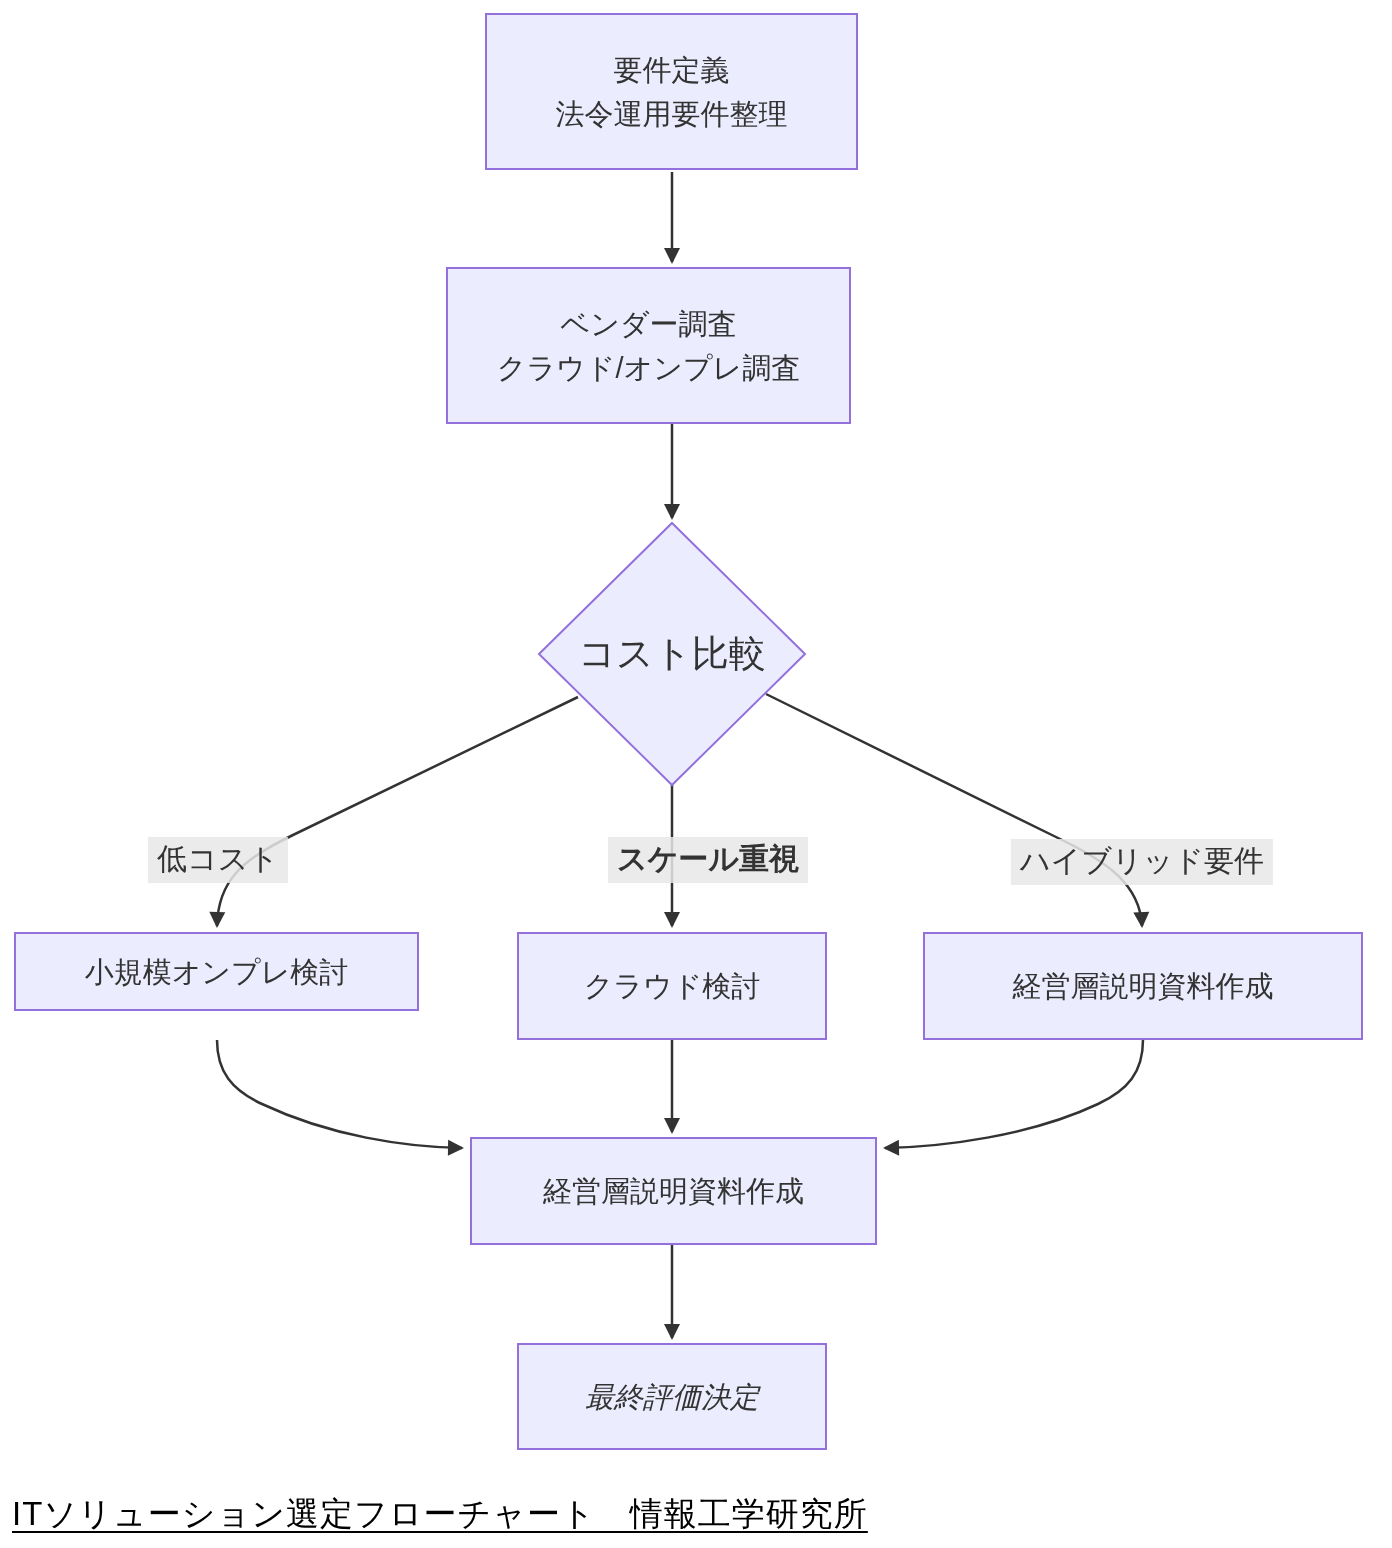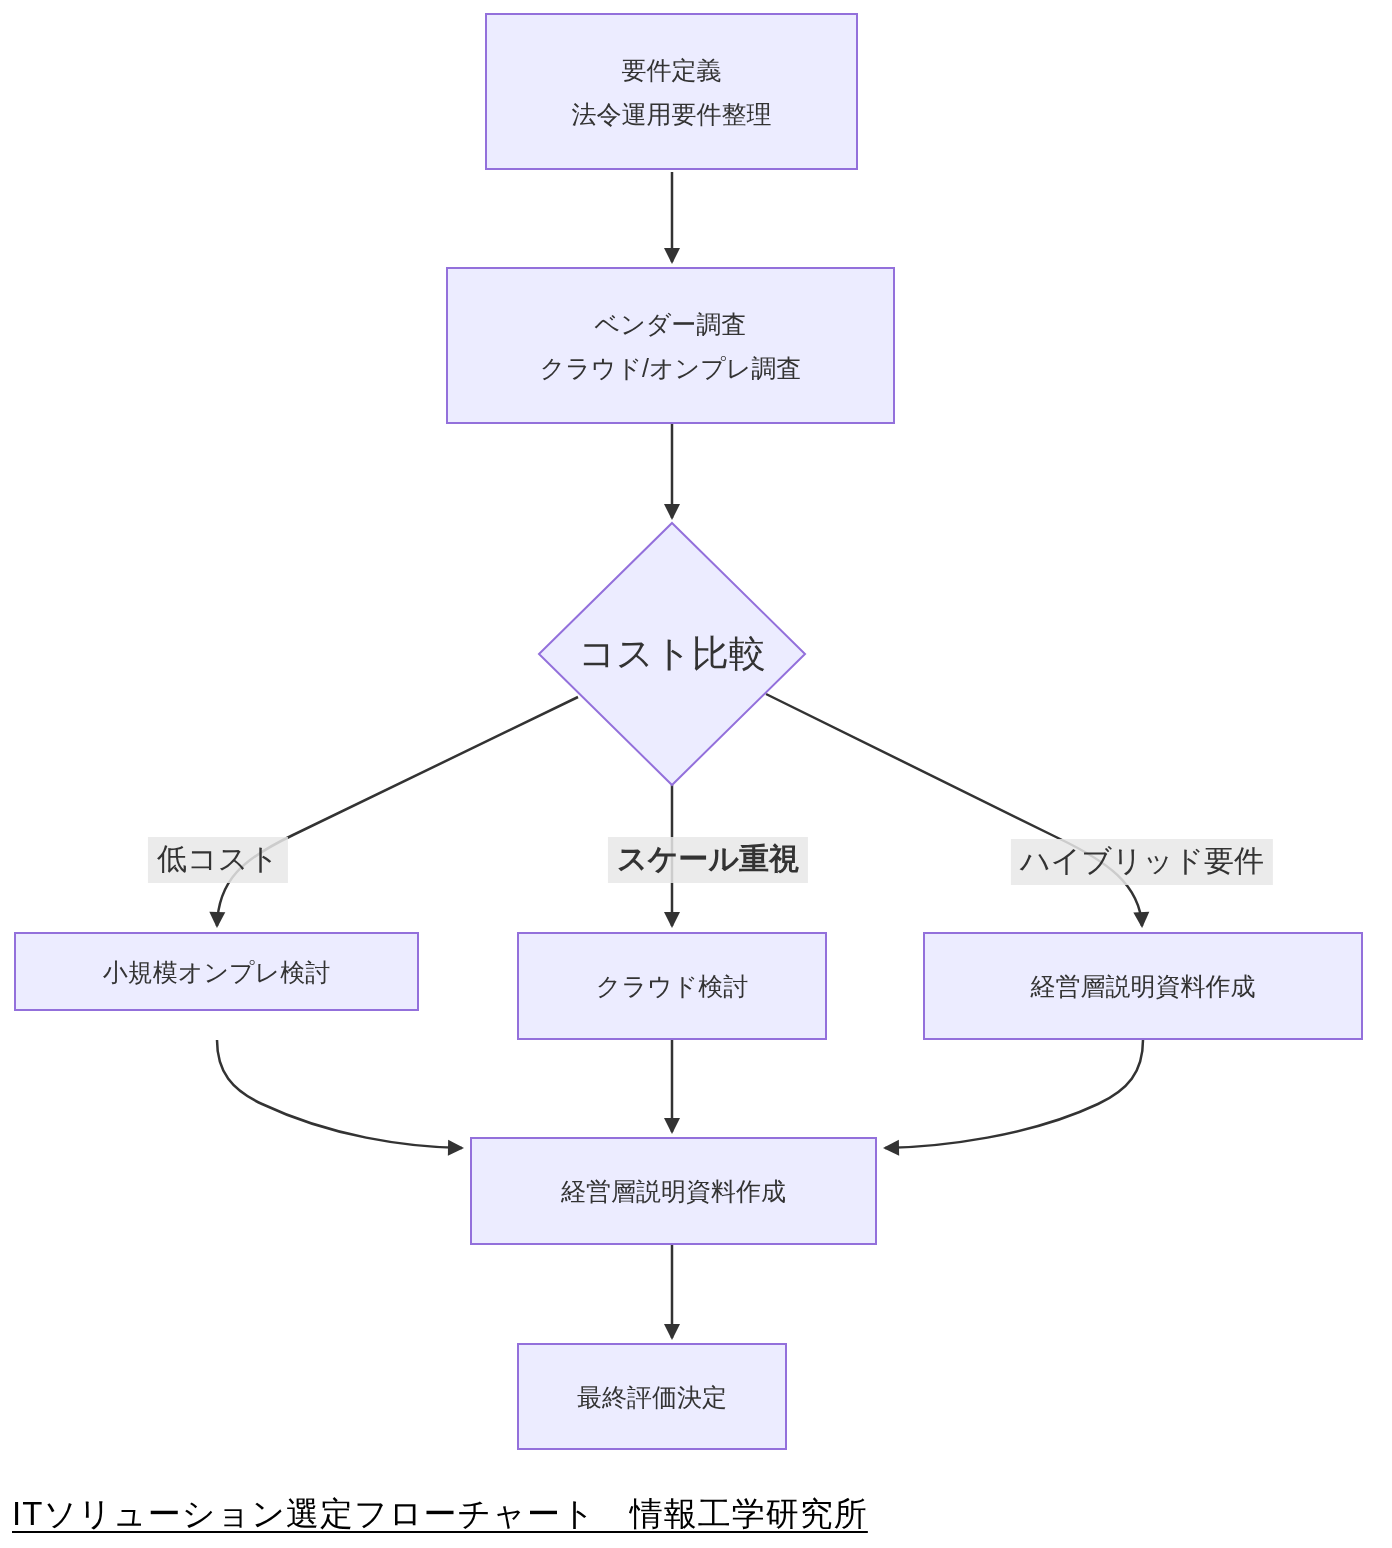--- a/index.html
+++ b/index.html
@@ -43,21 +43,21 @@
   .node {
     position: absolute;
     background: var(--node-fill);
     border: 2px solid var(--node-border);
     color: var(--text-color);
     display: flex;
     flex-direction: column;
     align-items: center;
     justify-content: center;
     text-align: center;
-    font-size: 25px;
+    font-size: 29px;
     line-height: 44px;
   }
 
   .diamond-label {
     position: absolute;
     display: flex;
     align-items: center;
     justify-content: center;
     text-align: center;
     color: var(--text-color);
@@ -116,21 +116,21 @@
     <path class="edge" d="M672,1245 L672,1338" marker-end="url(#arrow)"></path>
 
     <polygon class="diamond-shape" points="672,523 805,654 672,785 539,654"></polygon>
   </svg>
 
   <div class="node" style="left:485px; top:13px; width:373px; height:157px;">
     <div>要件定義</div>
     <div>法令運用要件整理</div>
   </div>
 
-  <div class="node" style="left:446px; top:267px; width:449px; height:157px;">
+  <div class="node" style="left:446px; top:267px; width:405px; height:157px;">
     <div>ベンダー調査</div>
     <div>クラウド/オンプレ調査</div>
   </div>
 
   <div class="diamond-label" style="left:539px; top:523px; width:266px; height:262px;">コスト比較</div>
 
   <div class="edge-label" style="left:218px; top:860px;">低コスト</div>
   <div class="edge-label" style="left:708px; top:860px;font-weight:bold;">スケール重視</div>
   <div class="edge-label" style="left:1142px; top:862px;">ハイブリッド要件</div>
 
@@ -143,19 +143,19 @@
   </div>
 
   <div class="node" style="left:923px; top:932px; width:440px; height:108px;">
     <div>経営層説明資料作成</div>
   </div>
 
   <div class="node" style="left:470px; top:1137px; width:407px; height:108px;">
     <div>経営層説明資料作成</div>
   </div>
 
-  <div class="node" style="left:517px; top:1343px; width:270px; height:107px;">
+  <div class="node" style="left:517px; top:1343px; width:310px; height:107px;font-style:italic;">
     <div>最終評価決定</div>
   </div>
 
   <div class="footer-title">ITソリューション選定フローチャート　情報工学研究所</div>
 
 </div>
 
 </body></html>

